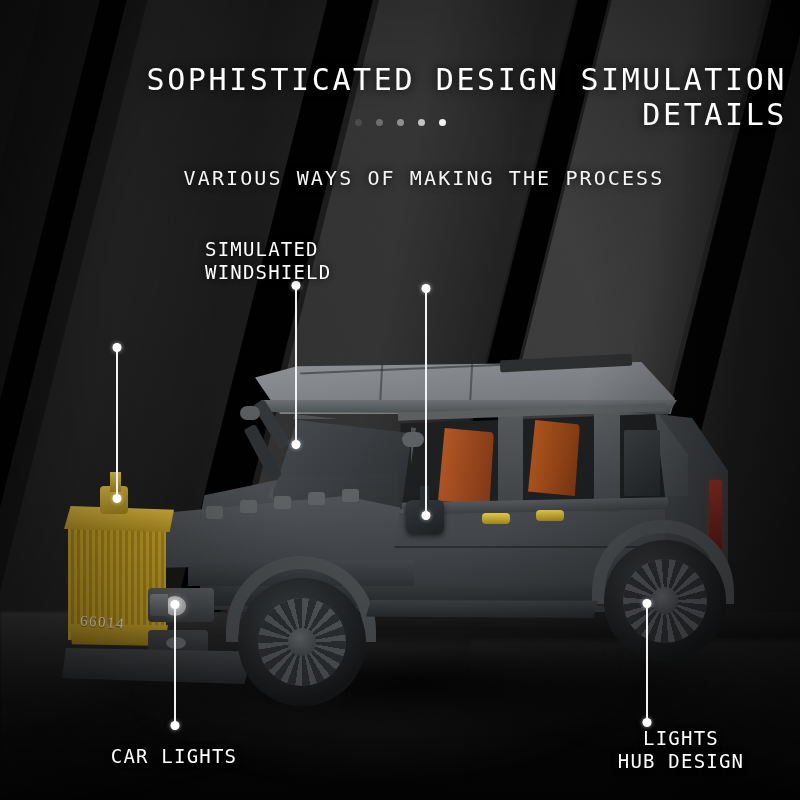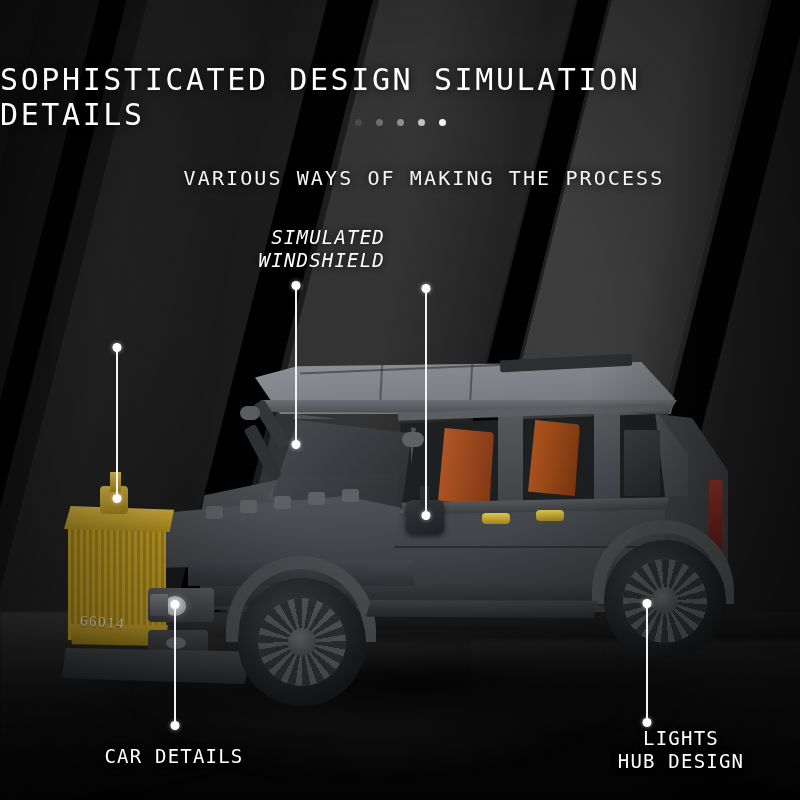--- a/index.html
+++ b/index.html
@@ -43,21 +43,21 @@
     filter:blur(6px);
   }
   .vignette {
     position:absolute; inset:0;
     background:radial-gradient(ellipse at 50% 42%,rgba(0,0,0,0) 34%,rgba(0,0,0,.55) 88%);
     pointer-events:none;
   }
 
   
   .t-main {
-    position:absolute; left:0; top:62px; width:772px; text-align:left;
+    position:absolute; left:15px; top:62px; width:772px; text-align:right;
     color:#fff; font-size:30px; letter-spacing:2.6px; font-weight:400;
     font-family:"DejaVu Sans Mono", monospace;
     text-shadow:0 0 10px rgba(0,0,0,.85);
   }
   .dots { position:absolute; left:0; top:119px; width:800px;
           display:flex; justify-content:center; gap:14px; }
   .dots i { width:7px; height:7px; border-radius:50%; display:block; }
 
   .t-sub {
     position:absolute; left:0; top:166px; width:800px; text-align:center;
@@ -251,22 +251,22 @@
     <i style="background:#4a4a4a"></i>
     <i style="background:#6e6e6e"></i>
     <i style="background:#909090"></i>
     <i style="background:#c4c4c4"></i>
     <i style="background:#f2f2f2"></i>
   </div>
 
   <div class="t-sub">VARIOUS WAYS OF MAKING THE PROCESS</div>
 
 
-  <div class="anno" style="left:205px;top:226px;width:180px;text-align:right;font-style:italic;">SIMULATED
+  <div class="anno" style="left:205px;top:238px;width:180px;text-align:left;">SIMULATED
 WINDSHIELD</div>
 
 
-  <div class="anno" style="left:84px;top:745px;width:180px;text-align:center;">CAR DETAILS</div>
+  <div class="anno" style="left:84px;top:745px;width:180px;text-align:center;">CAR LIGHTS</div>
 
   <div class="anno" style="left:586px;top:727px;width:190px;text-align:center;">LIGHTS
 HUB DESIGN</div>
 
 </div>
 
 </body></html>

